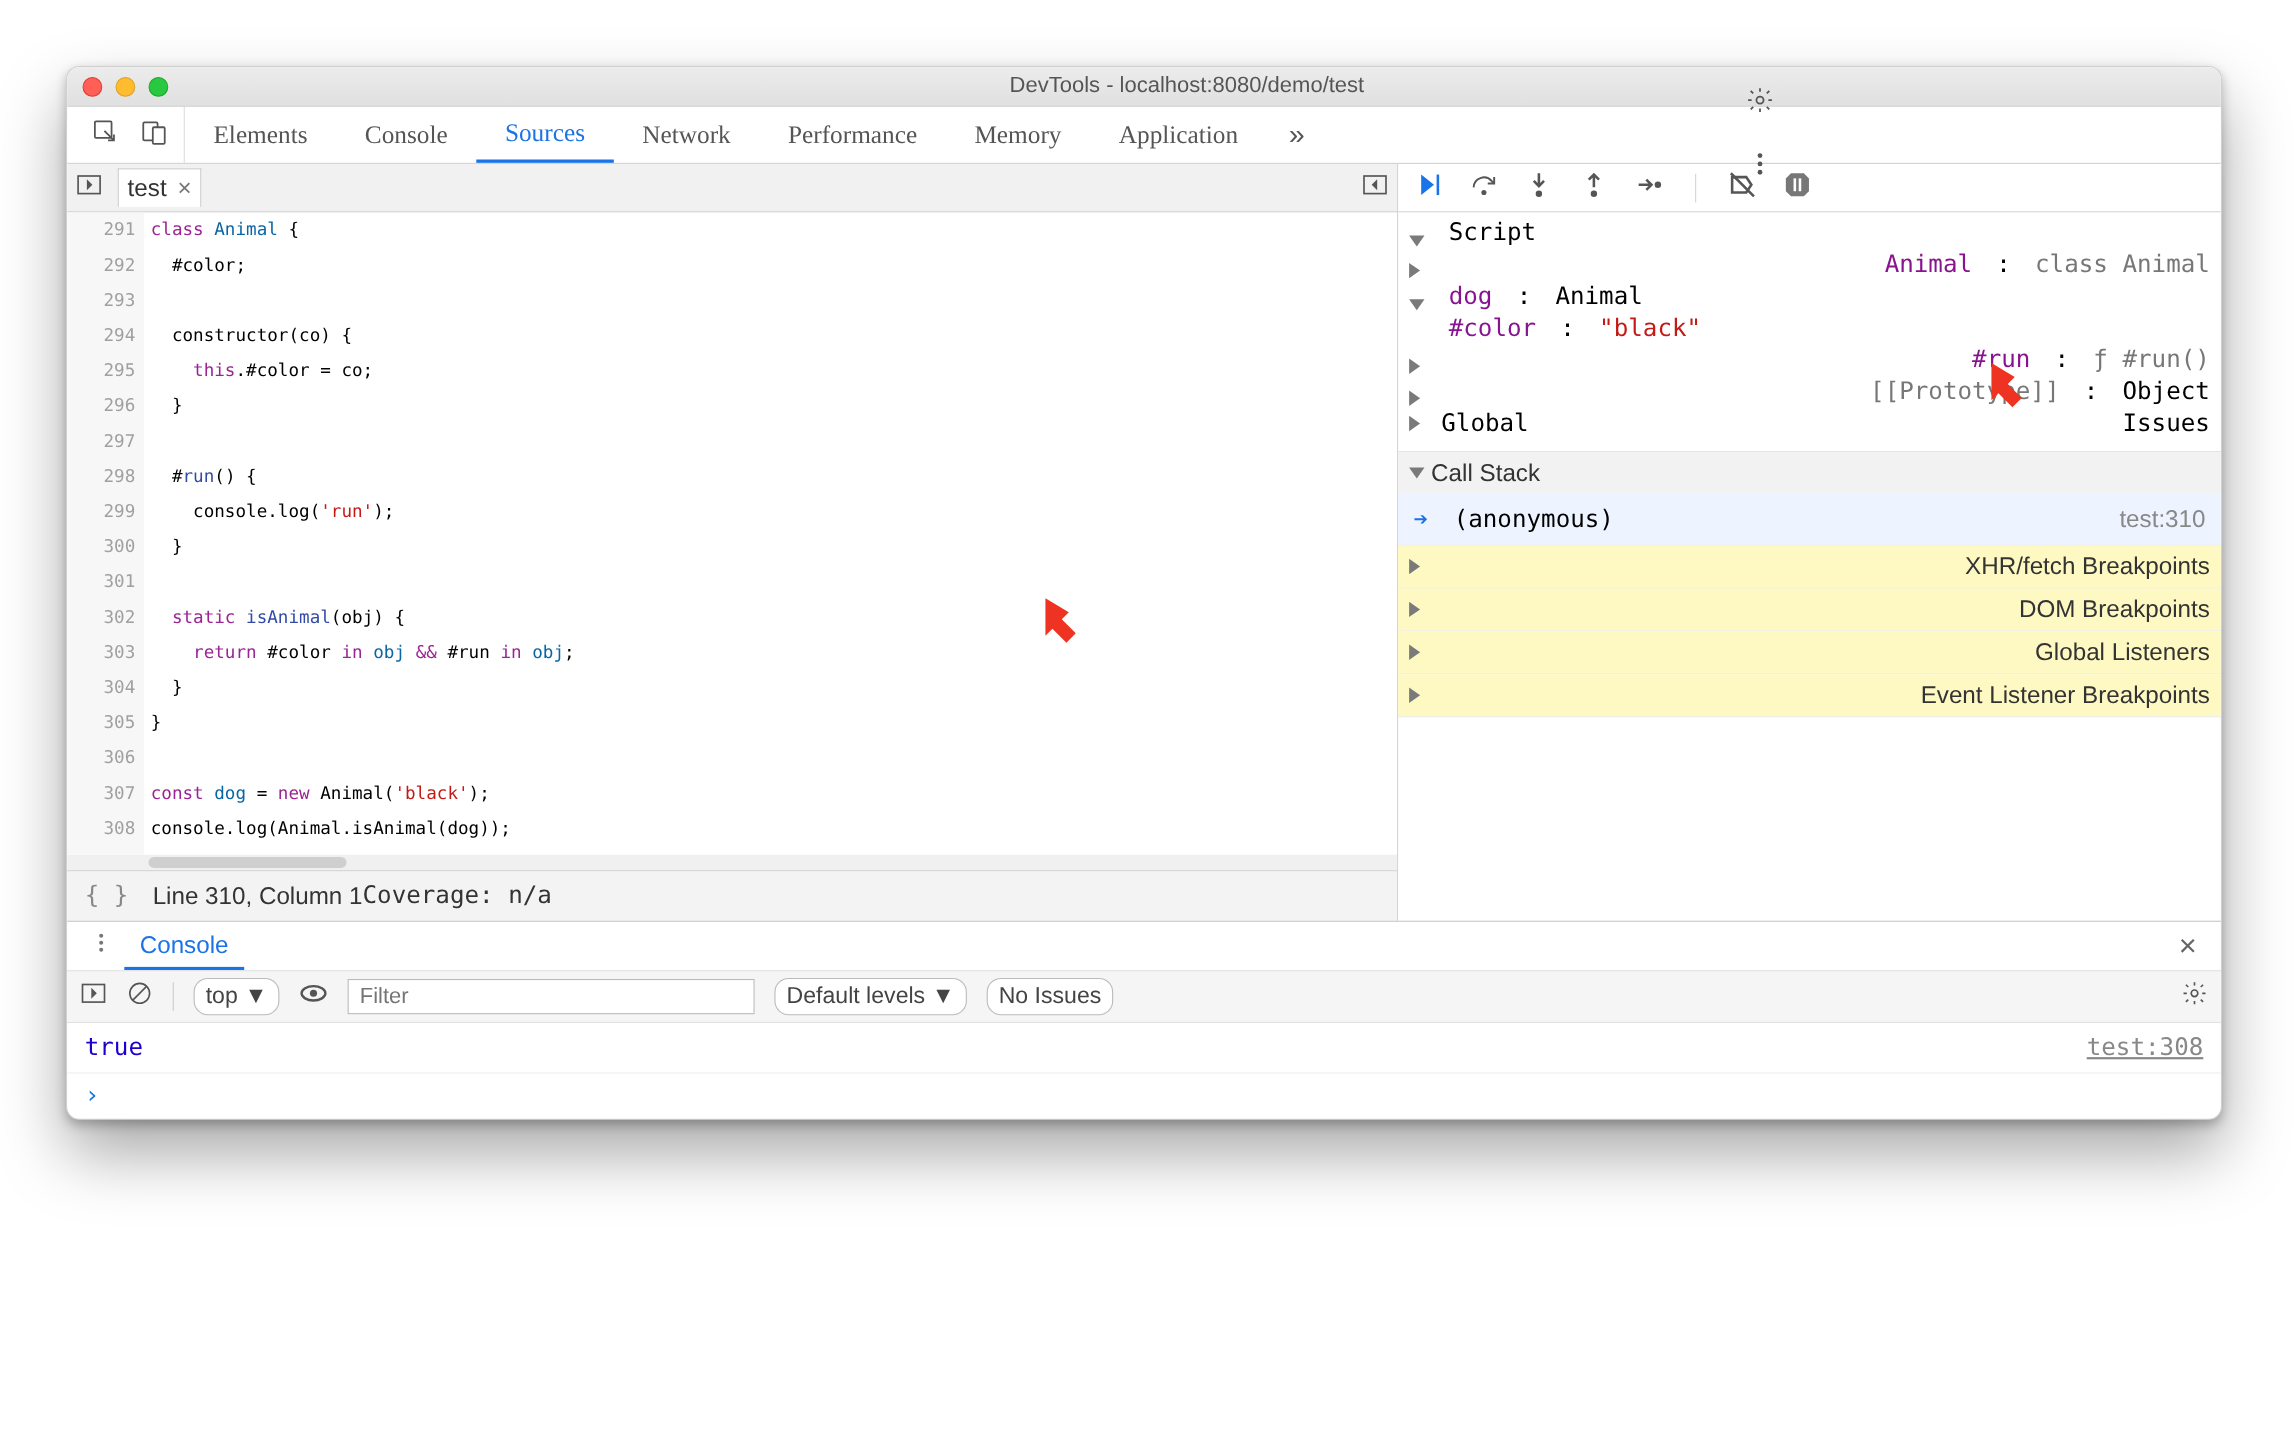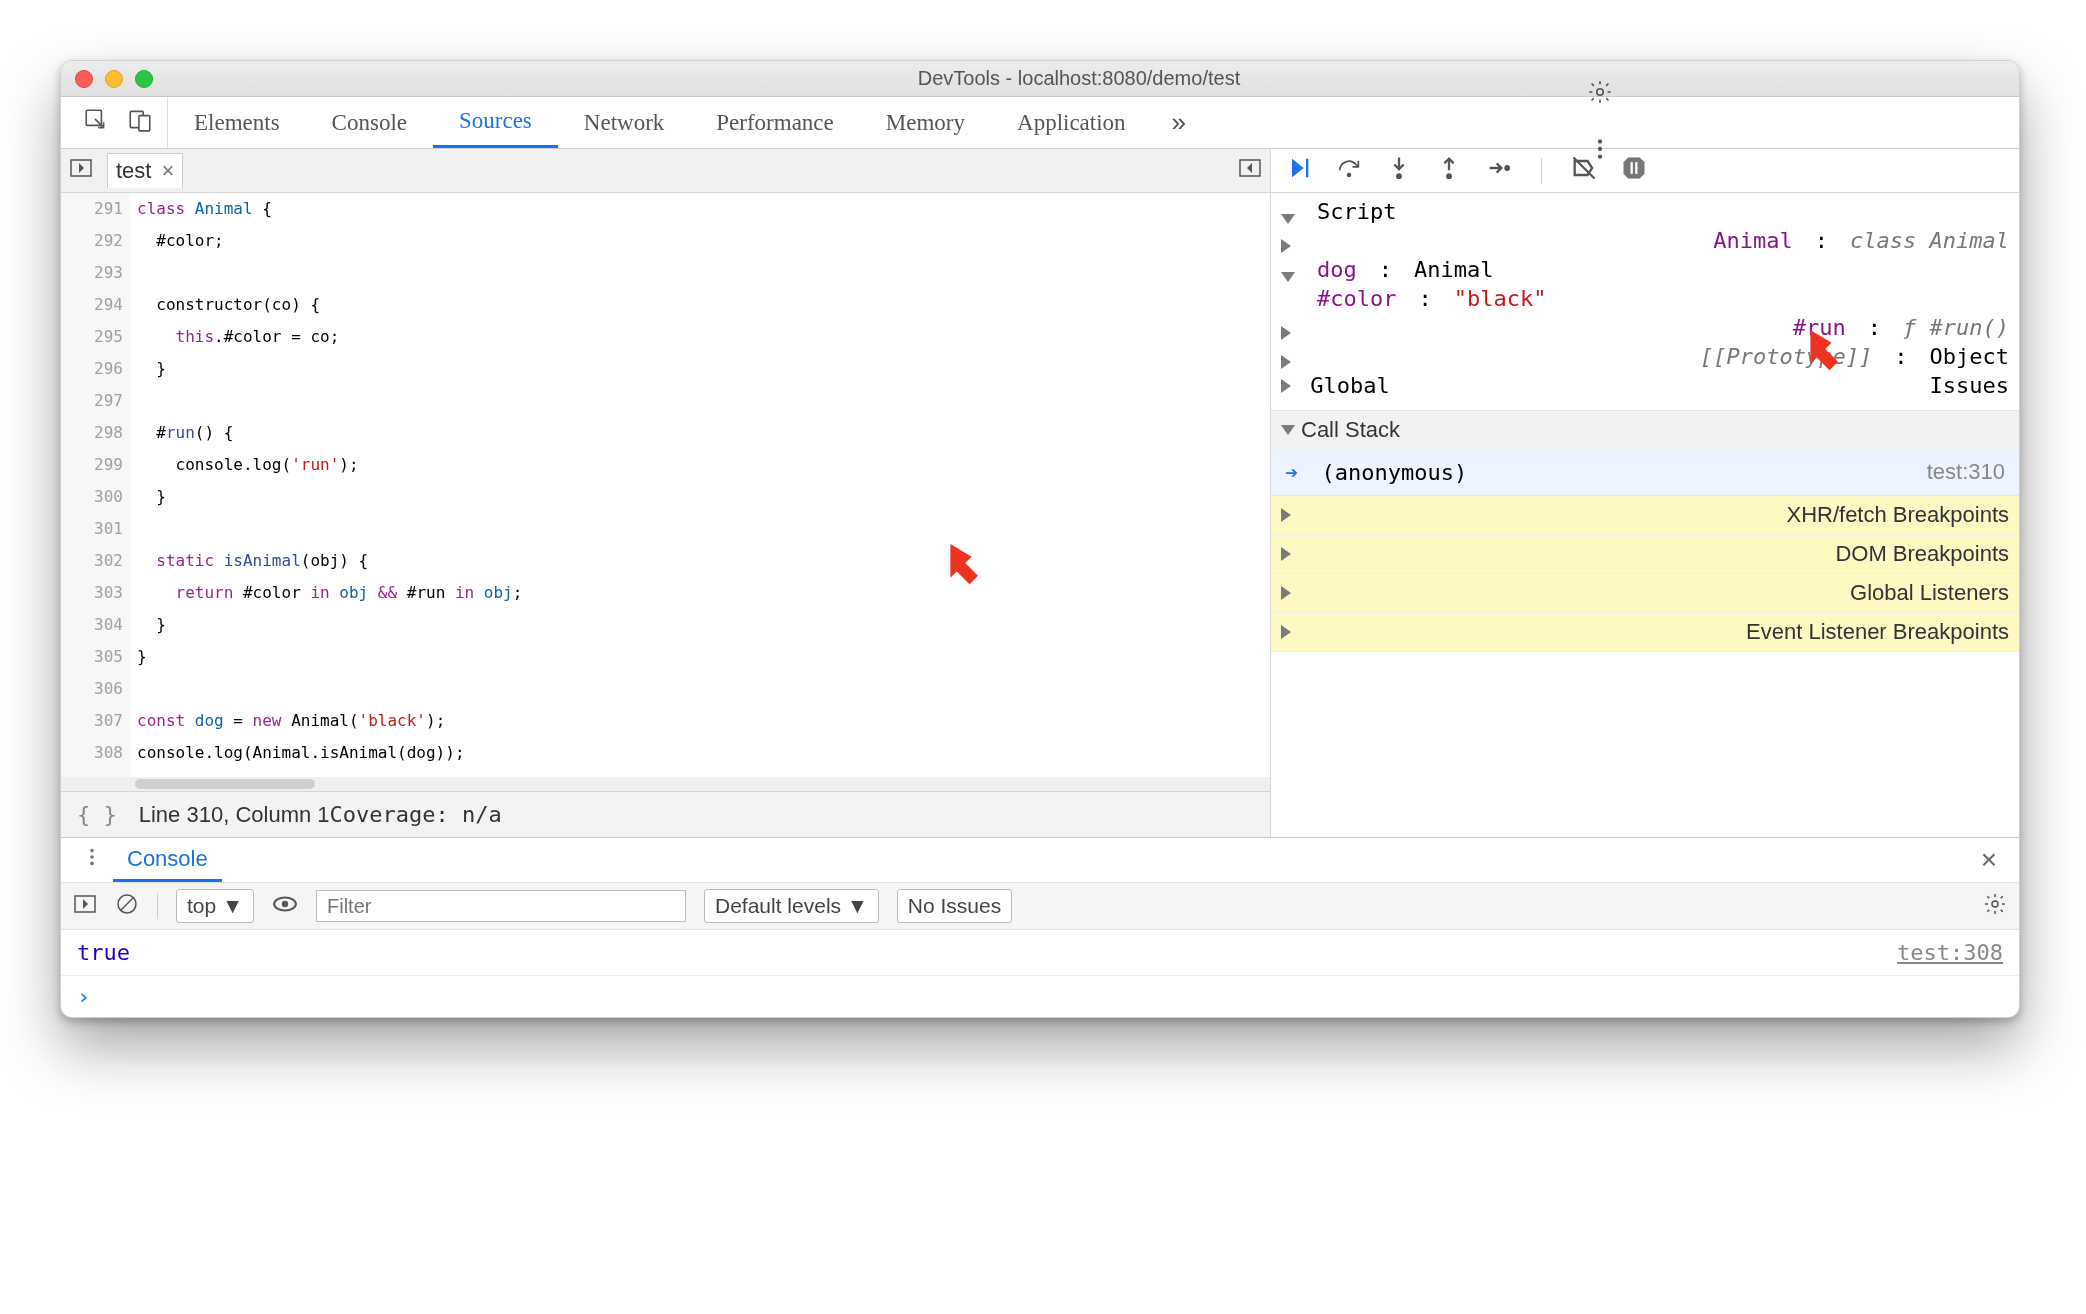--- a/index.html
+++ b/index.html
@@ -99,40 +99,40 @@
   .triangle { display: inline-block; width: 0; height: 0; }
   .triangle.down { border-left: 7px solid transparent; border-right: 7px solid transparent; border-top: 10px solid #7a7a7a; }
   .triangle.right { border-top: 7px solid transparent; border-bottom: 7px solid transparent; border-left: 10px solid #7a7a7a; }
   .scope-body { padding: 4px 0 10px 0; font-family: Menlo, monospace; }
   .scope-body .row { display: flex; align-items: flex-end; gap: 22px; padding: 2px 10px; }
   .indent1 { padding-left: 32px; }
   .indent2 { padding-left: 60px; }
   .indent3 { padding-left: 88px; }
   .name-purple { color: #881391; }
   .val-str { color: #c41a16; }
-  .val-gray { color: #777; font-style: italic; }
+  .val-gray { color: #777; }
   .callstack .row { padding: 10px 14px; display: flex; align-items: center; justify-content: space-between; background: #eef4ff; }
   .callstack .cur-arrow { color: #1a73e8; margin-right: 10px; }
   .secondary-panes .pane-header { font-family: -apple-system, sans-serif; }
   .secondary-panes .pane-header.small { background: #fef9c3; border-bottom: 1px solid #eee; }
   .global-row { display: flex; justify-content: space-between; padding: 4px 14px; }
   
   .console-drawer {
     border-top: 1px solid #c8c8c8;
     display: flex; flex-direction: column;
   }
   .console-tabs { height: 44px; display: flex; align-items: center; padding: 0 10px; font-size: 22px; color: #555; }
   .console-tabs .ctab { padding: 0 14px; height: 100%; display: flex; align-items: center; }
   .console-tabs .ctab.active { color: #1a73e8; border-bottom: 3px solid #1a73e8; }
   .console-tabs .close { margin-left: auto; font-size: 28px; color: #666; padding-right: 12px; }
   .console-toolbar {
     height: 48px; border-top: 1px solid #e2e2e2; border-bottom: 1px solid #e2e2e2; background: #f5f5f5;
     display: flex; align-items: center; gap: 18px; padding: 0 12px; font-size: 21px; color: #444;
   }
-  .console-toolbar .sel { display: flex; align-items: center; gap: 6px; border: 1px solid #bbb; padding: 4px 10px; border-radius: 3px; background: #fff; }
+  .console-toolbar .sel { display: flex; align-items: center; gap: 6px; border: 1px solid #bbb; padding: 4px 10px; border-radius: 13px; background: #fff; }
   .console-toolbar input { height: 32px; border: 1px solid #bbb; padding: 0 10px; font-size: 20px; width: 370px; }
   .console-toolbar .gear-right { margin-left: auto; }
   .console-body { font-family: Menlo, monospace; font-size: 22px; }
   .console-body .line { display: flex; justify-content: space-between; padding: 10px 16px; border-bottom: 1px solid #eee; }
   .console-body .src { color: #888; text-decoration: underline; }
   .console-body .prompt { color: #1a73e8; padding: 8px 16px; }
   
   .red-arrow { position: absolute; width: 60px; height: 60px; }
   .red-arrow svg path { fill: #e32; }
 </style>

